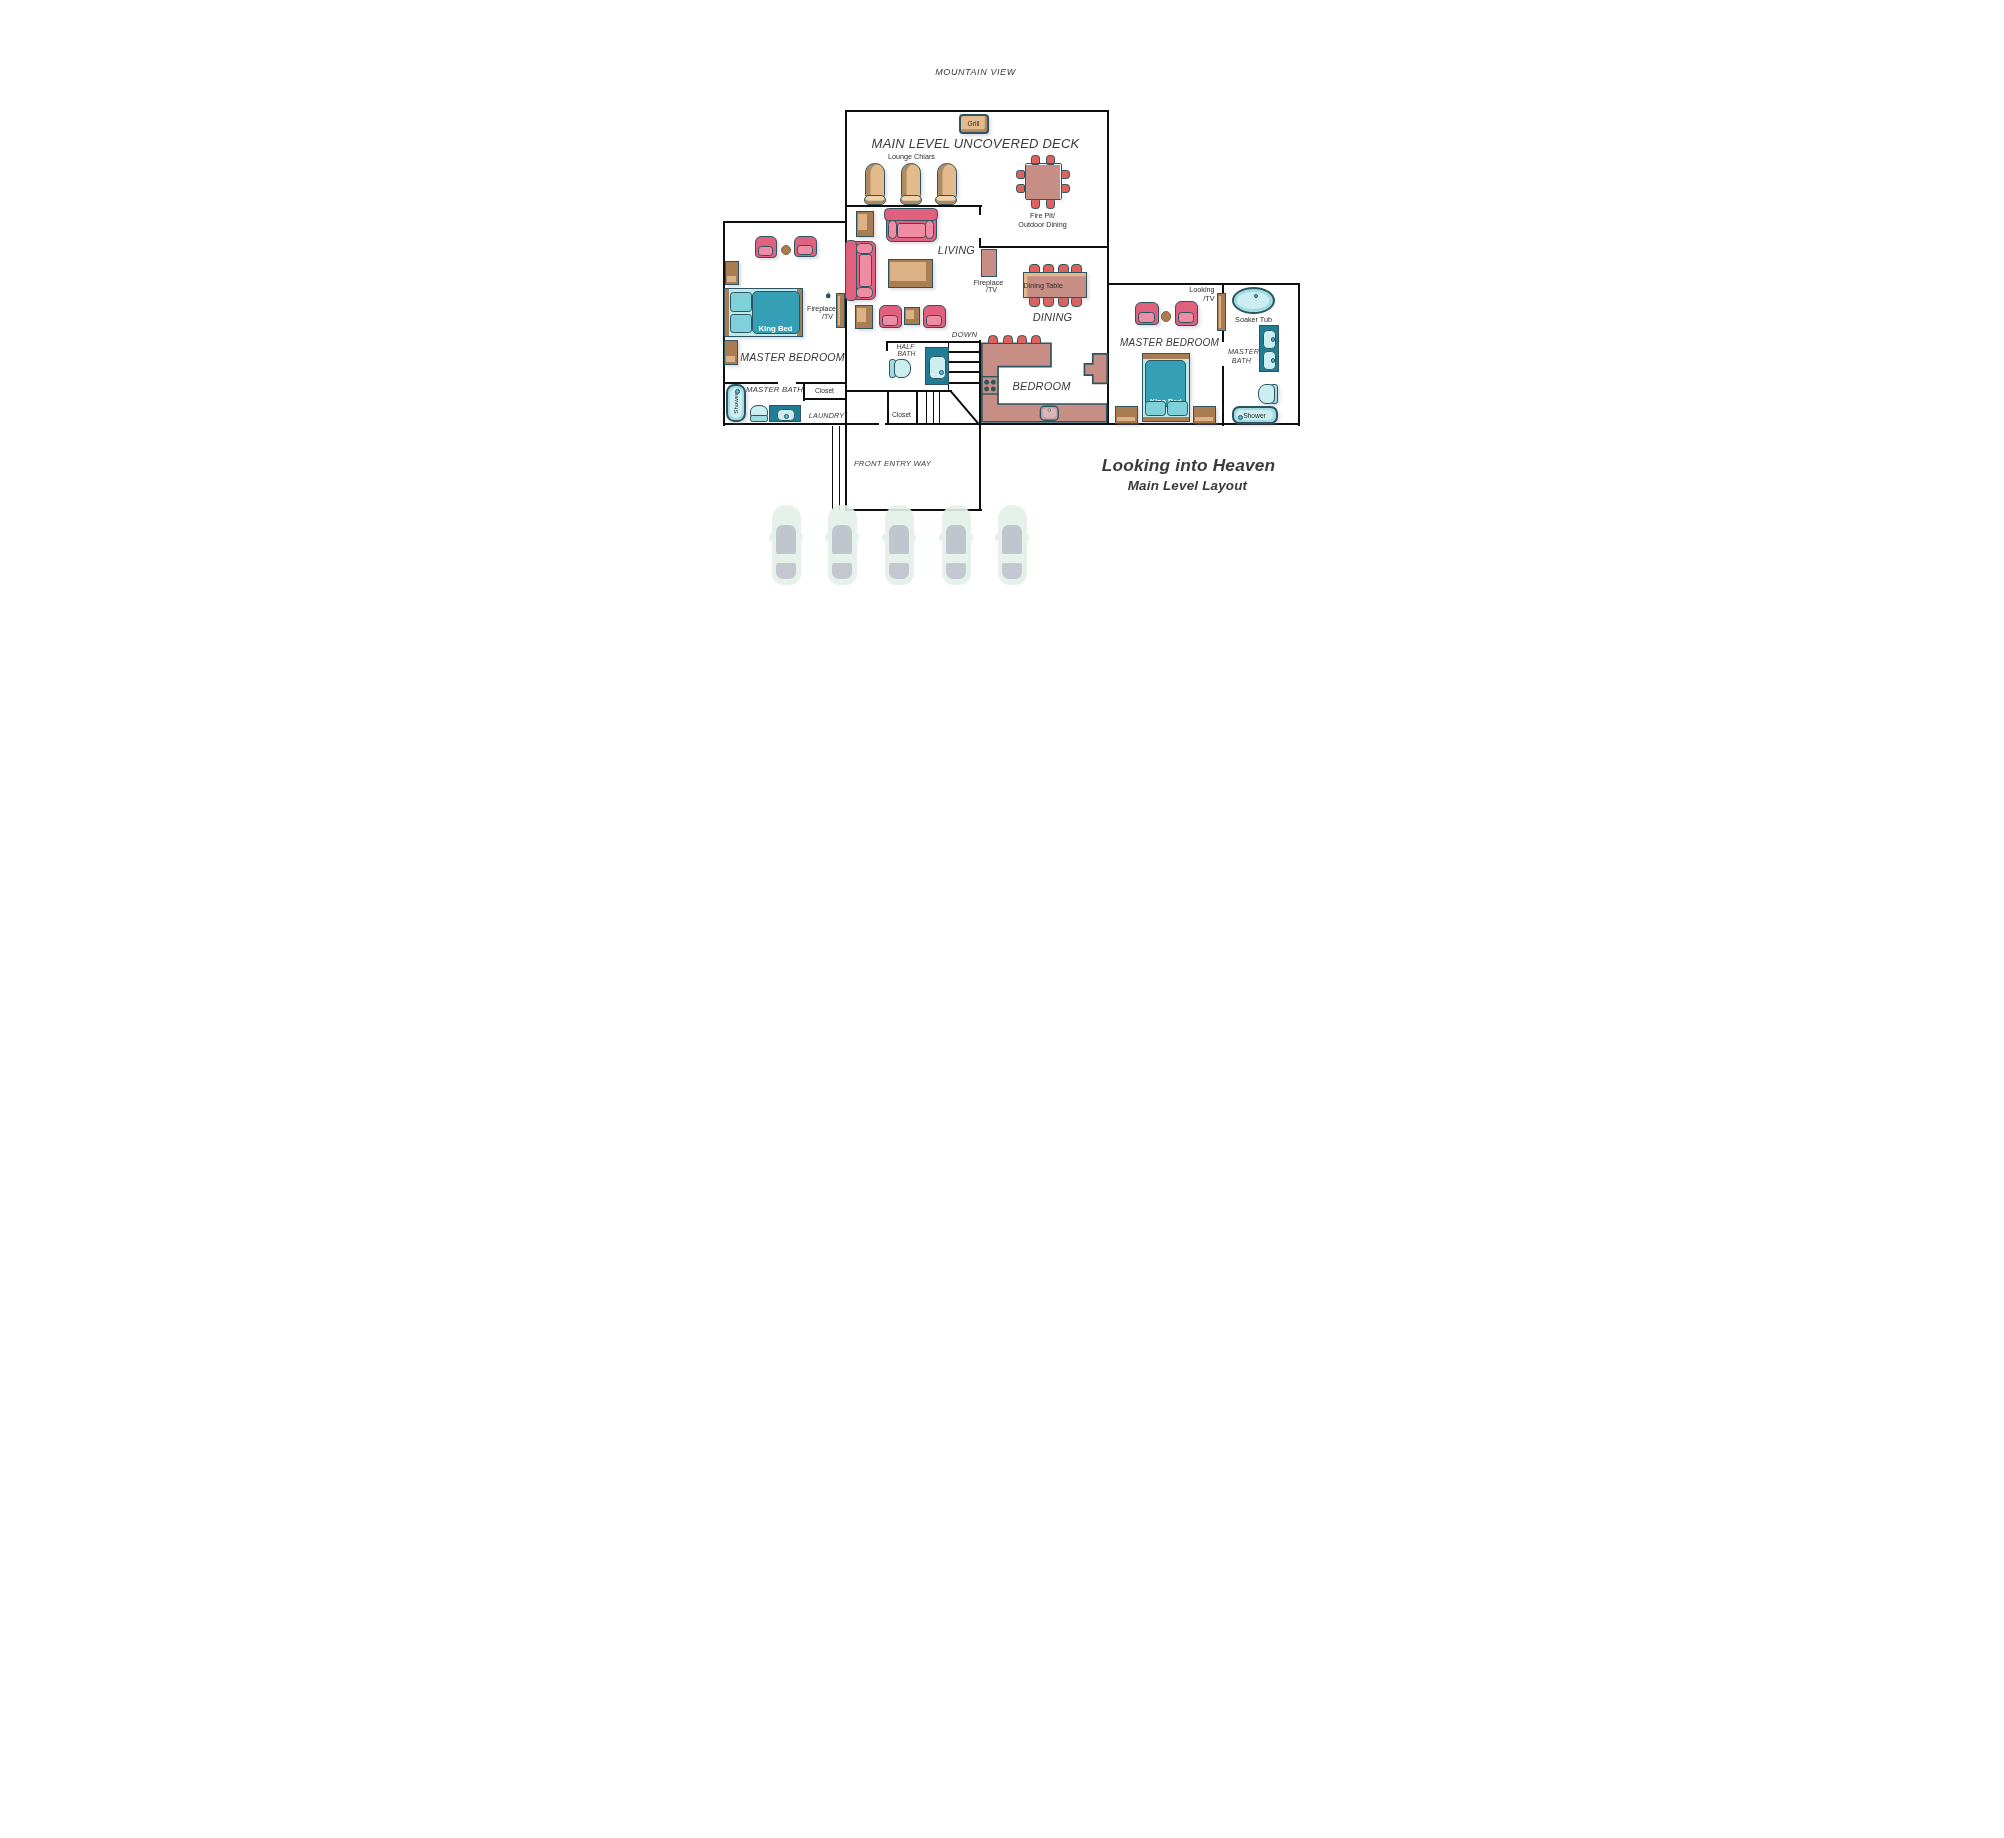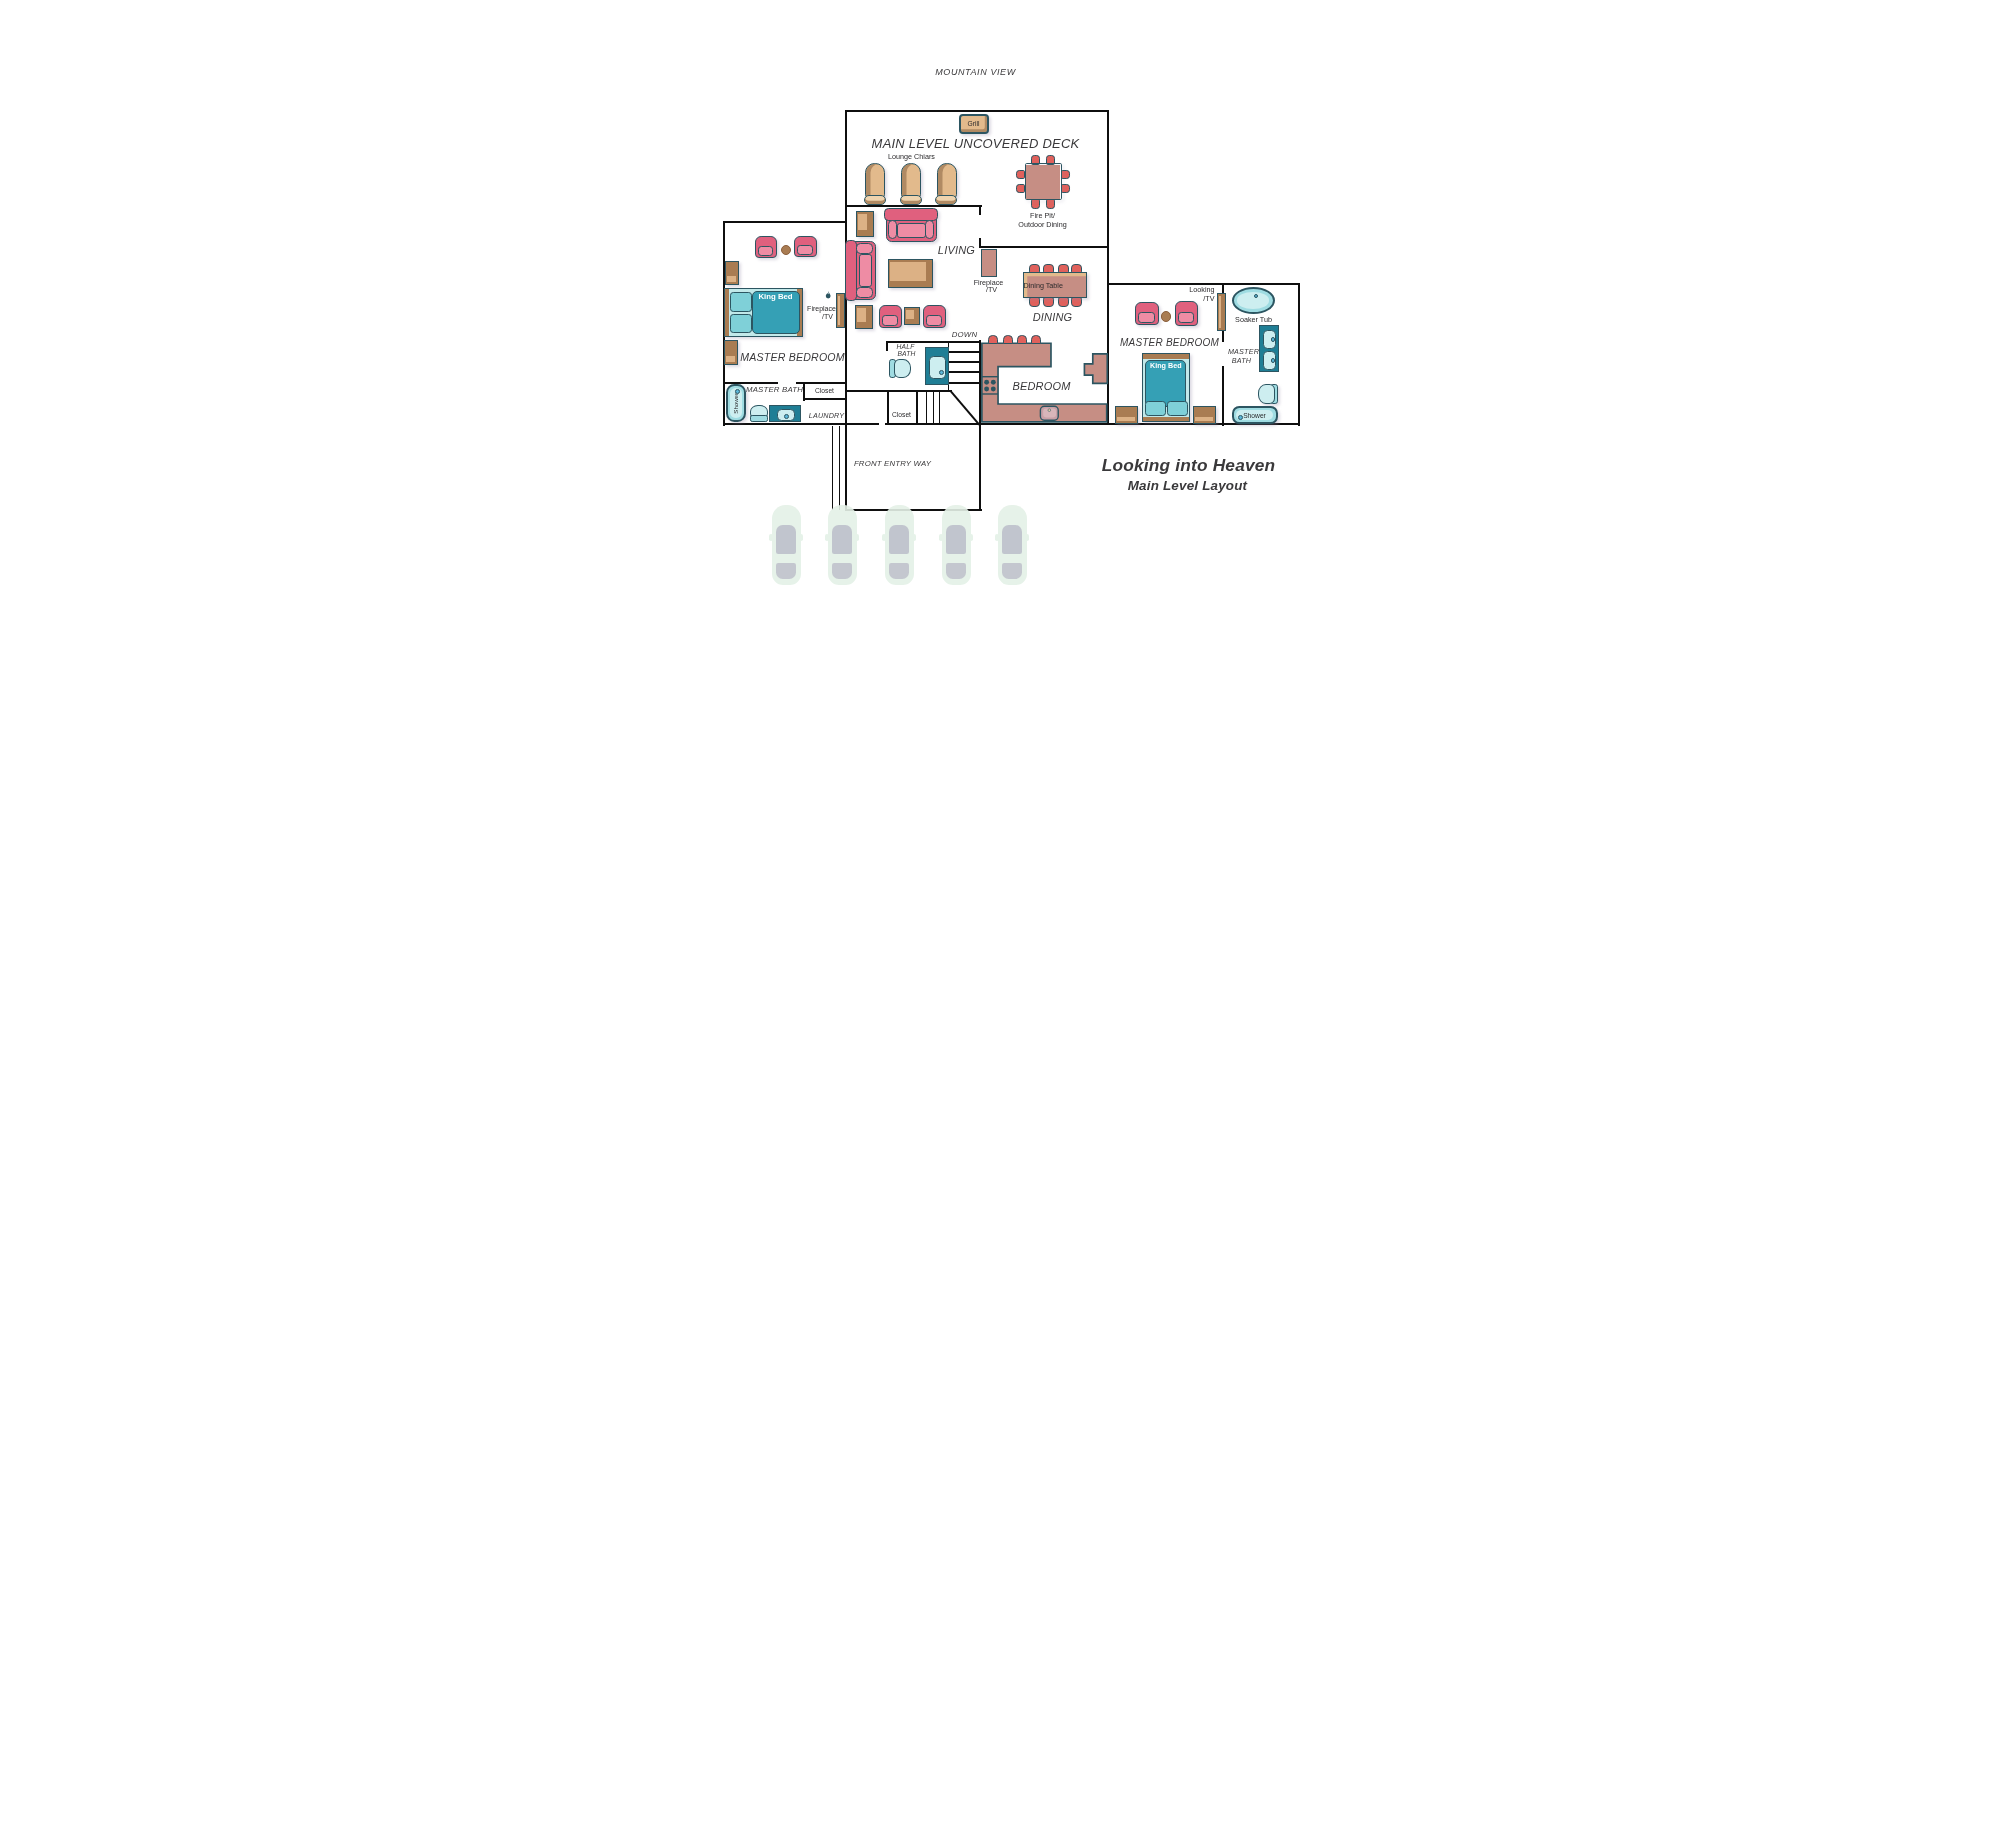--- a/index.html
+++ b/index.html
@@ -30,21 +30,21 @@
          box-shadow:inset 0 -3.3px 0 var(--tan-dark);}
   .bathfix{background:var(--teal-mid);border:2px solid var(--line);}
   .bathfix .in{position:absolute;background:var(--teal-pale);}
   .dot{position:absolute;width:2.8px;height:2.8px;border-radius:50%;background:#5bb6d8;border:0.6px solid var(--line);}
   .vanity{background:var(--teal-dark);border:1.7px solid var(--line);}
   .basin{position:absolute;background:var(--teal-pale);border:1.1px solid var(--line);border-radius:4.5px;}
   .toilet .bowl{position:absolute;background:var(--teal-pale);border:1.4px solid var(--line);}
   .toilet .tank{position:absolute;background:var(--teal-mid);border:1.4px solid var(--line);border-radius:2.2px;}
   .bedframe{background:var(--bed-pale);border:1.7px solid var(--line);}
   .mattress{position:absolute;background:var(--teal-deep);border:1.4px solid var(--line);border-radius:5px;
-            color:var(--white);font-weight:bold;display:flex;align-items:flex-start;justify-content:center;}
+            color:var(--white);font-weight:bold;display:flex;align-items:flex-end;justify-content:center;}
   .pillow{position:absolute;background:var(--pillow);border:1.4px solid var(--line);border-radius:3.3px;}
   .hboard{position:absolute;background:var(--brown);}
   .fp{background:var(--mauve);border:1.7px solid var(--line);}
   .car{position:absolute;width:29px;height:80px;background:var(--car-body);border-radius:13.4px 13.4px 11px 11px;opacity:.9;}
   .car .ws{position:absolute;left:4.5px;top:20px;width:20px;height:29px;background:var(--car-glass);
            border-radius:6.7px 6.7px 2.2px 2.2px;opacity:.85;}
   .car .rw{position:absolute;left:4.5px;bottom:5.6px;width:20px;height:16.7px;background:var(--car-glass);
            border-radius:2.2px 2.2px 6.7px 6.7px;opacity:.8;}
   .car .mr{position:absolute;top:29px;width:3.9px;height:6.7px;background:var(--car-body);border-radius:1.7px;}
   svg{position:absolute;left:0;top:0;}

